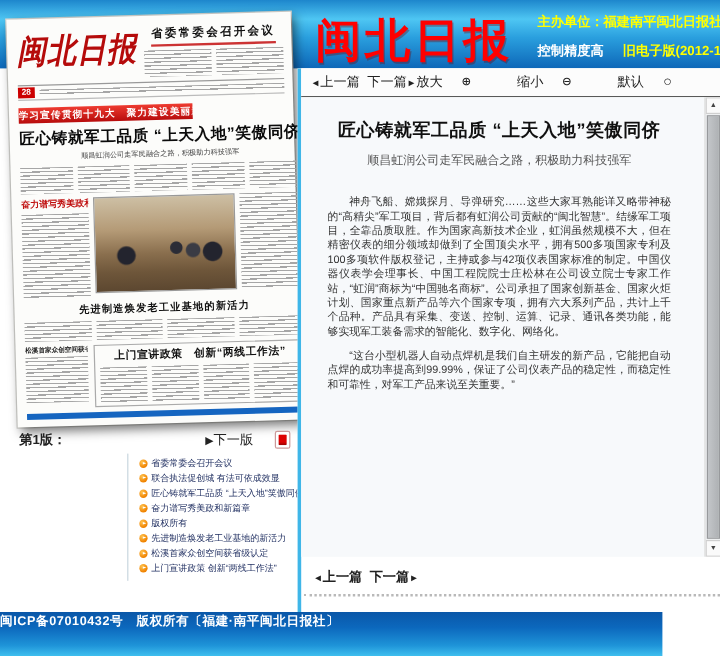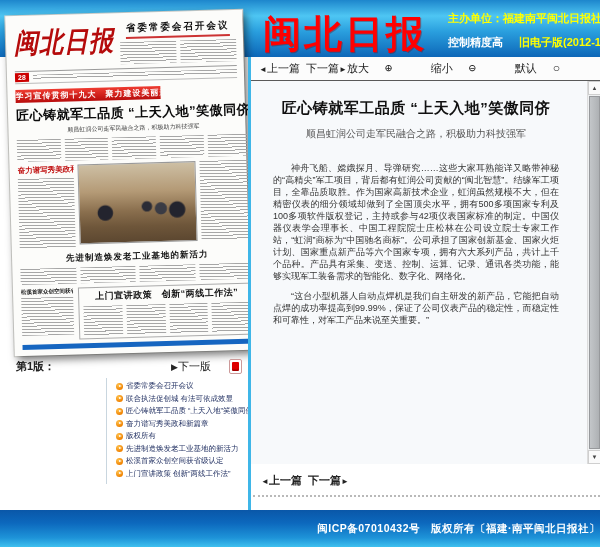--- a/index.html
+++ b/index.html
@@ -23,23 +23,23 @@
     white-space:nowrap;
   }
   .header-right { position:absolute; left:448px; top:11px; font-size:11px; font-weight:bold; white-space:nowrap; }
   .hr-line1 { color:#ffff00; }
   .hr-line2 { margin-top:9px; }
   .hr-home { color:#ffffff; cursor:pointer; }
   .hr-old  { color:#ffff00; margin-left:16px; cursor:pointer; }
 
   
   .footer {
-    position:absolute; left:0; bottom:0; width:600px; height:37px;
+    position:absolute; left:0; bottom:0; width:552px; height:37px;
     background: linear-gradient(180deg,#0a57a8 0%,#0c68bd 35%,#1e93d8 75%,#3fc0ef 100%);
-    color:#fff; font-size:10.5px; text-align:right; padding-top:12px; font-weight:bold;
+    color:#fff; font-size:10.5px; text-align:left; padding-top:1px; font-weight:bold;
     letter-spacing:0.5px;
   }
 
   
   .paper {
     position:absolute; left:10px; top:13px; width:237px; height:340px;
     background:#fcfcfa; transform:rotate(-1.6deg);
     box-shadow: 3px 4px 9px rgba(0,0,0,.55), 0 0 0 1px #d8d8d4;
     padding:7px 7px 4px 8px; cursor:pointer;
   }

